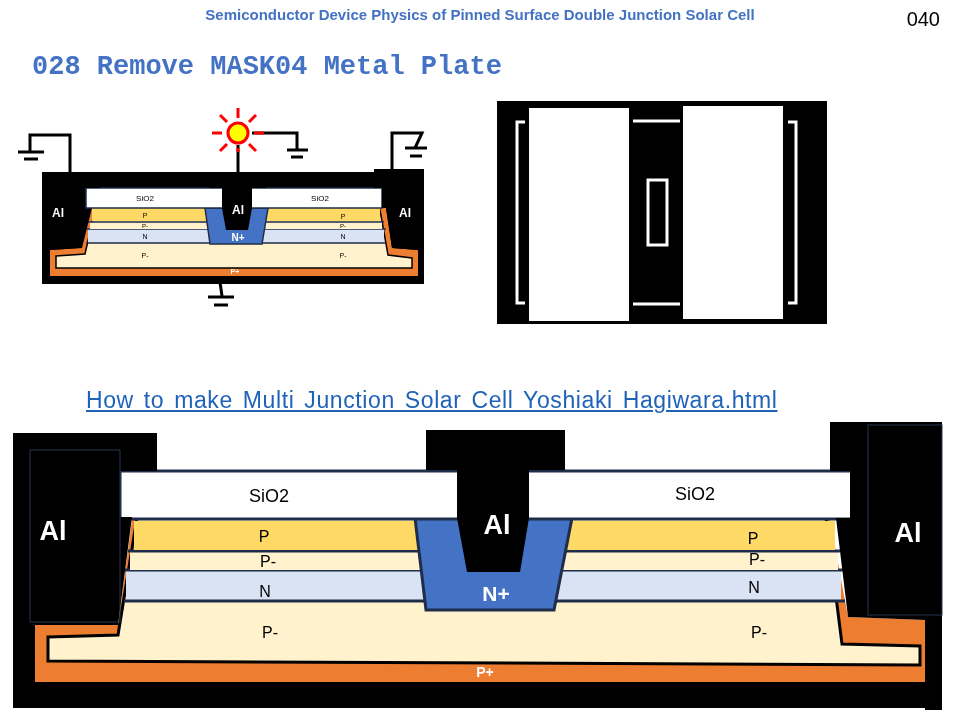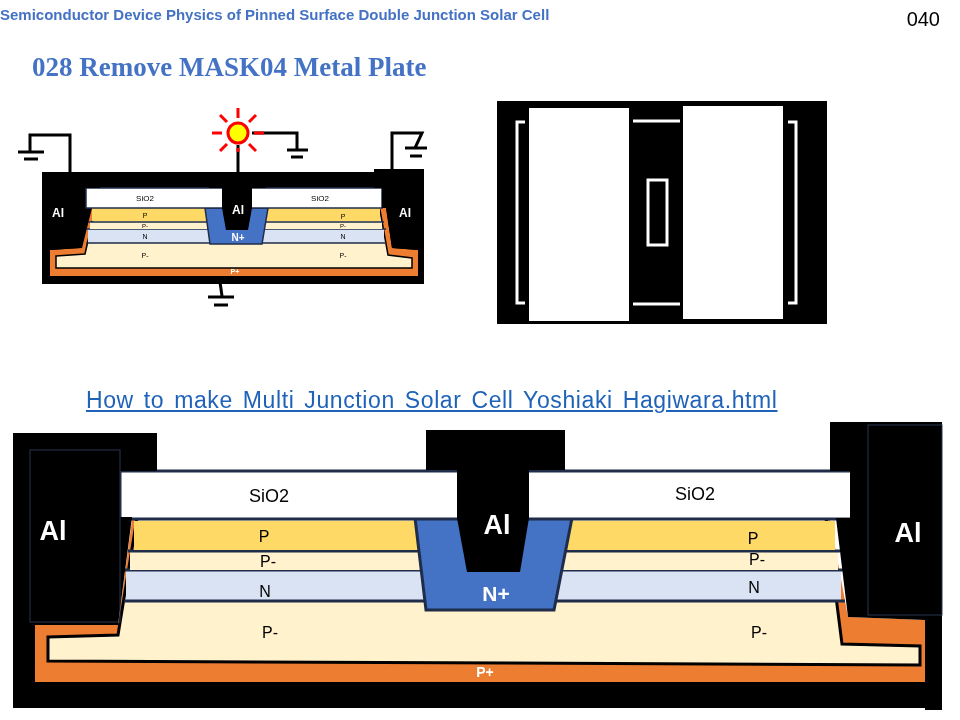--- a/index.html
+++ b/index.html
@@ -1,19 +1,19 @@
 <!DOCTYPE html>
 <html><head>
 <meta charset="utf-8">
 <style>
   html, body { margin:0; padding:0; background:#ffffff; }
   body { width:960px; height:720px; position:relative; overflow:hidden; font-family:"Liberation Sans", sans-serif; }
-  .header-title { position:absolute; left:0; top:6px; width:960px; text-align:left; color:#4472c4; font-weight:bold; font-size:15px; font-family:"Liberation Sans", sans-serif; }
+  .header-title { position:absolute; left:0; top:6px; width:960px; text-align:center; color:#4472c4; font-weight:bold; font-size:15px; font-family:"Liberation Sans", sans-serif; }
   .page-number { position:absolute; right:20px; top:8px; color:#000; font-weight:normal; font-size:20px; font-family:"Liberation Sans", sans-serif; }
-  .slide-title { position:absolute; left:32px; top:52px; color:#4472c4; font-weight:bold; font-size:27px; font-family:Liberation Serif, serif; }
+  .slide-title { position:absolute; left:32px; top:52px; color:#4472c4; font-weight:bold; font-size:27px; font-family:Liberation Mono, monospace; }
   .link { position:absolute; left:86px; top:355px; width:770px; color:#1f63b9; text-decoration:underline; font-size:23px; font-family:"Liberation Sans", sans-serif; letter-spacing:0.6px; word-spacing:3px; white-space:nowrap; cursor:pointer;margin-top:32px; }
   svg { position:absolute; }
   svg text { font-family:"Liberation Sans", sans-serif; }
 </style>
 </head>
 <body>
 
 <div class="header-title">Semiconductor Device Physics of Pinned Surface Double Junction Solar Cell</div>
 <div class="page-number">040</div>
 <div class="slide-title">028  Remove MASK04 Metal Plate</div>

